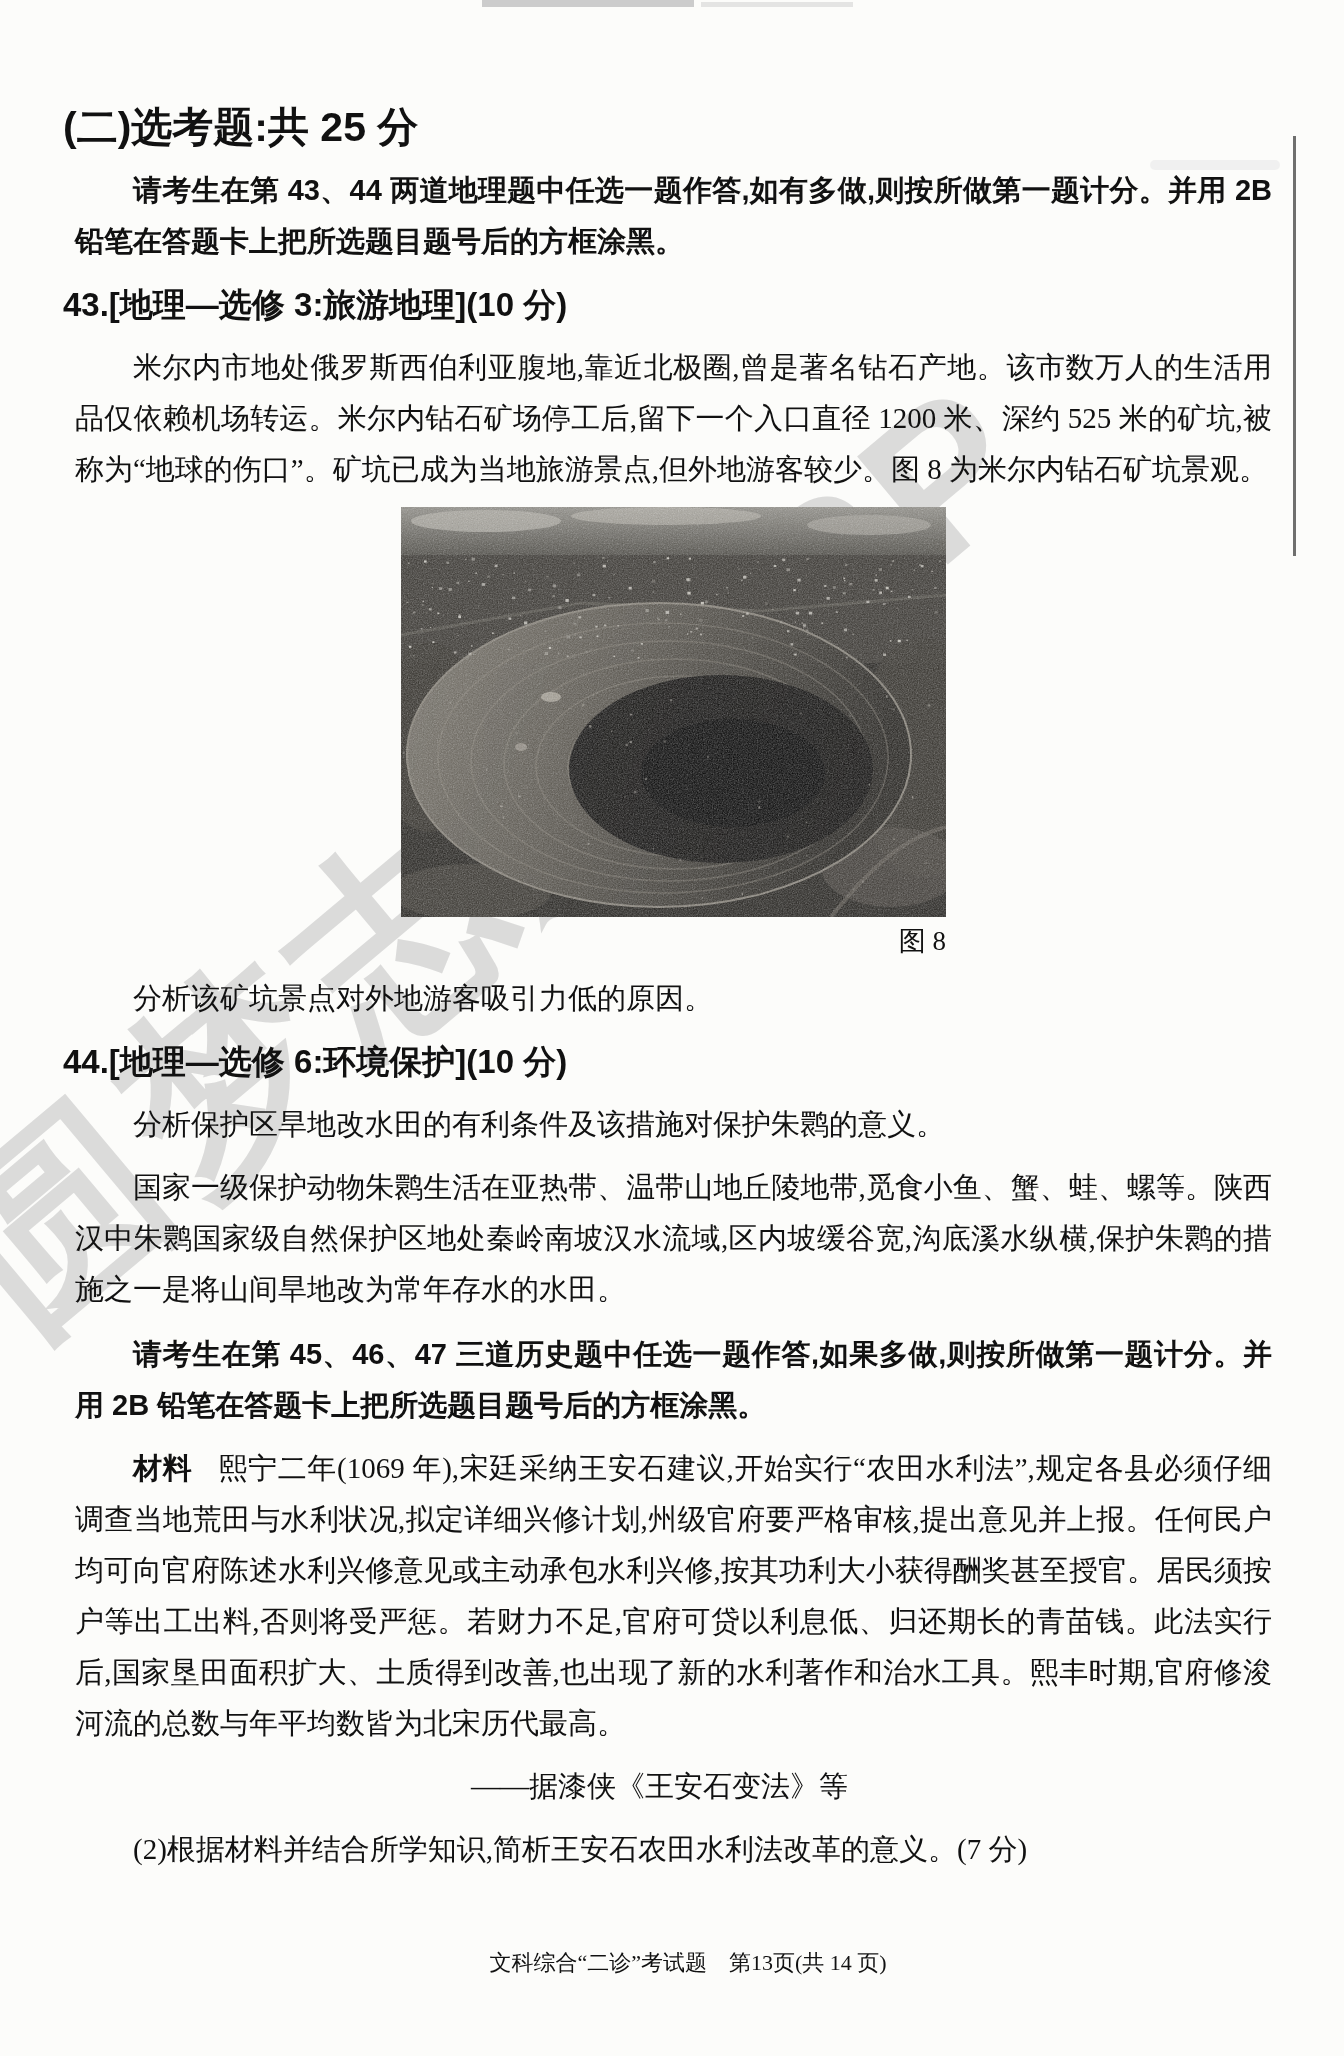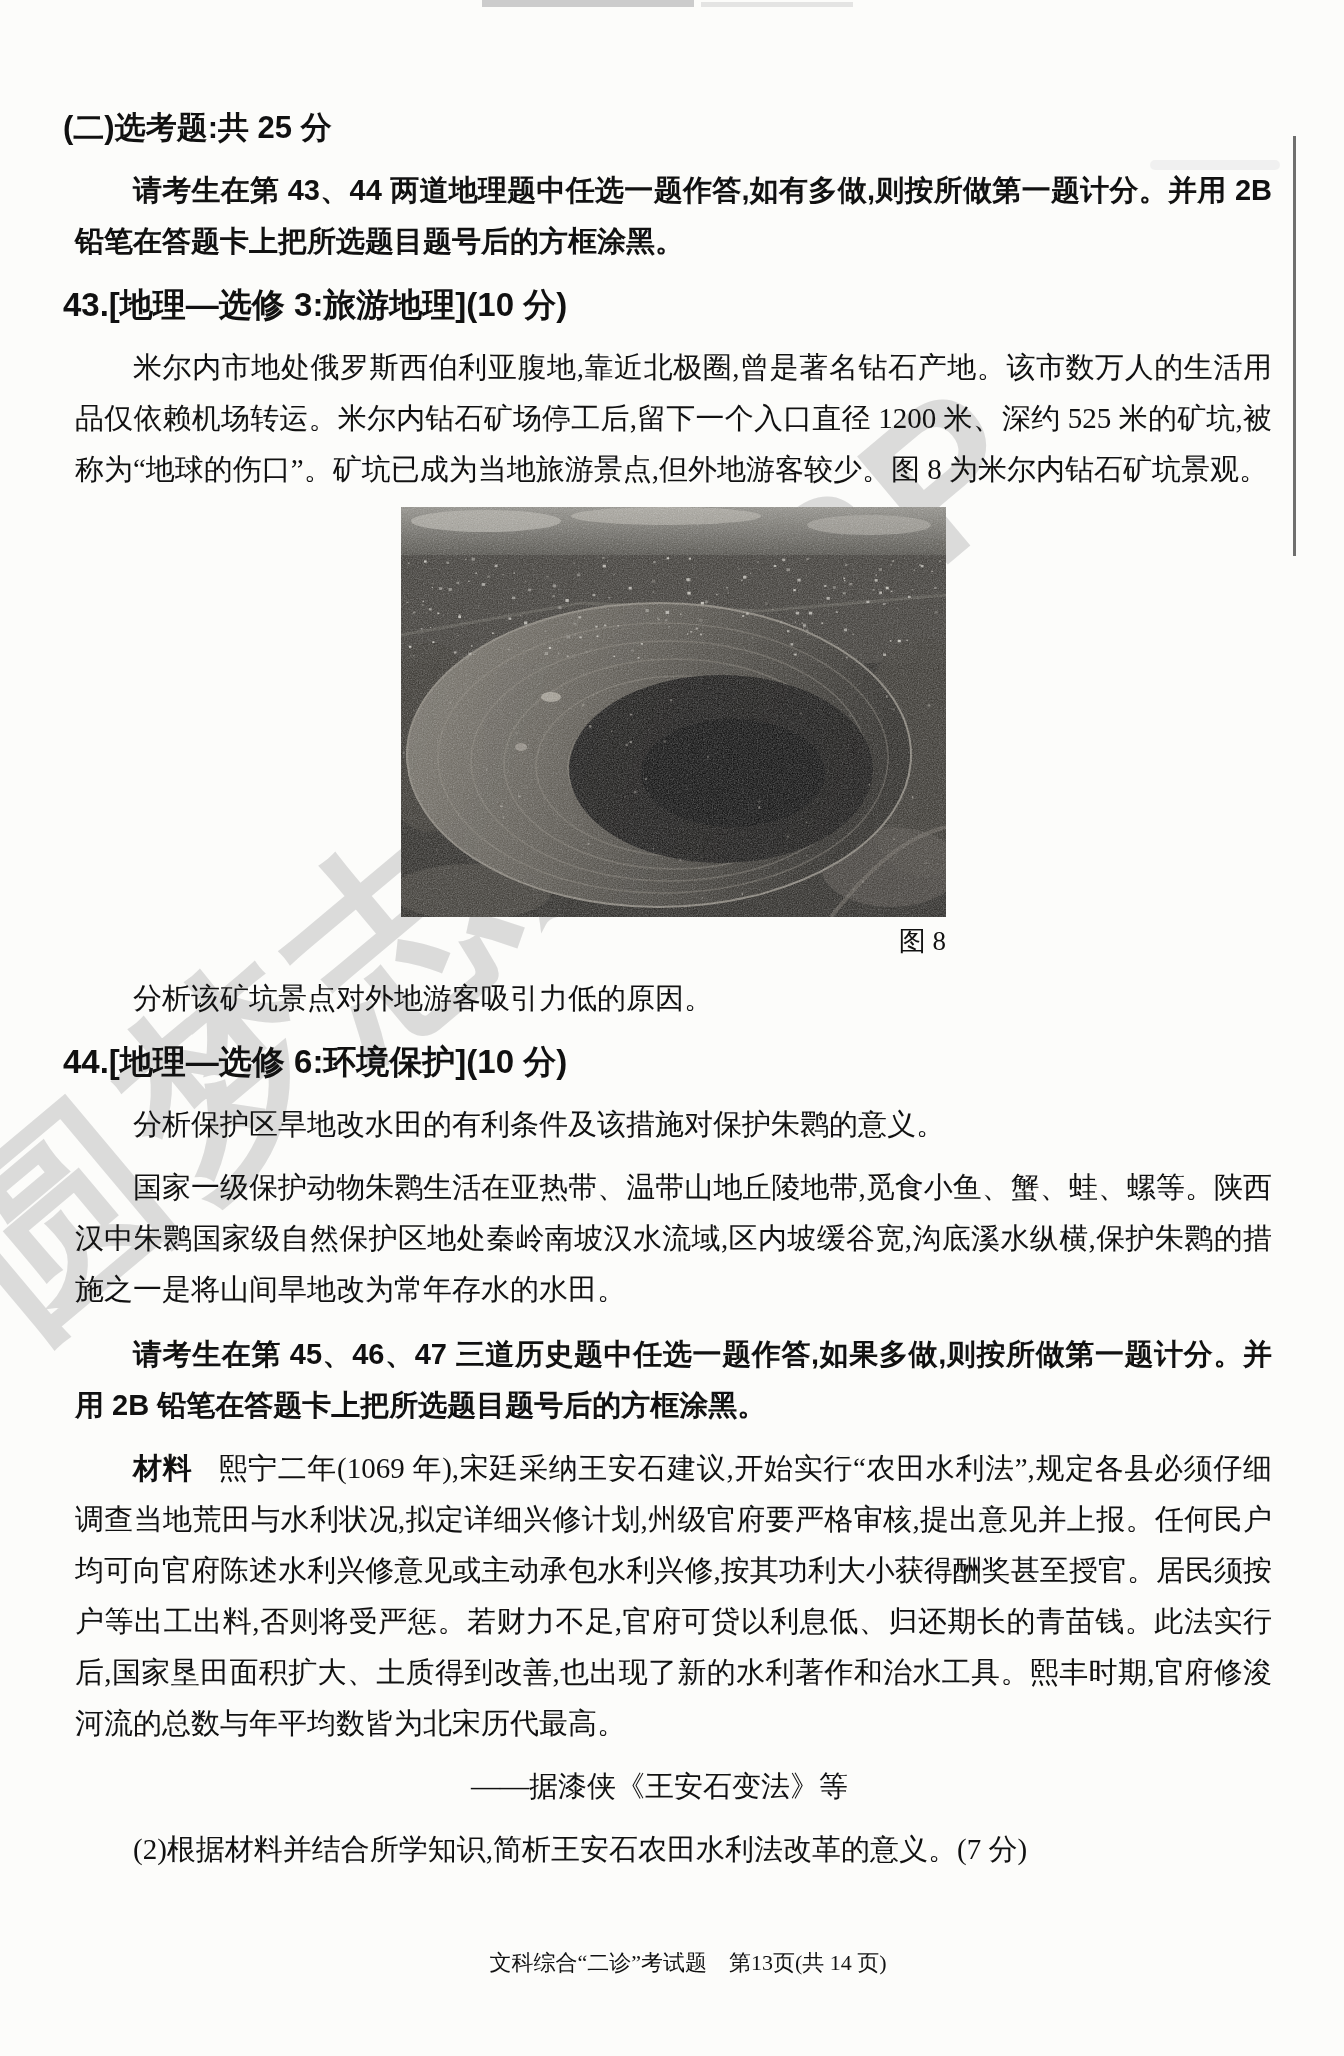--- a/index.html
+++ b/index.html
@@ -29,21 +29,21 @@
   
   .content{
     position:relative;z-index:1;
     padding:102px 60px 0 63px;
     font-size:29px;line-height:51px;
     text-align:justify;
   }
   .content p{margin:12px;}
   .h1{
     font-family:"Liberation Sans","DejaVu Sans",sans-serif;
-    font-weight:700;font-size:31px;line-height:51px;
+    font-weight:700;font-size:41px;line-height:51px;
   }
   .bold-sans{
     font-family:"Liberation Sans","DejaVu Sans",sans-serif;
     font-weight:700;
   }
   .indent{text-indent:2em;}
   .qhead{
     font-family:"Liberation Sans","DejaVu Sans",sans-serif;
     font-weight:700;font-size:33px;line-height:51px;
     margin:10px 0 0 0;

